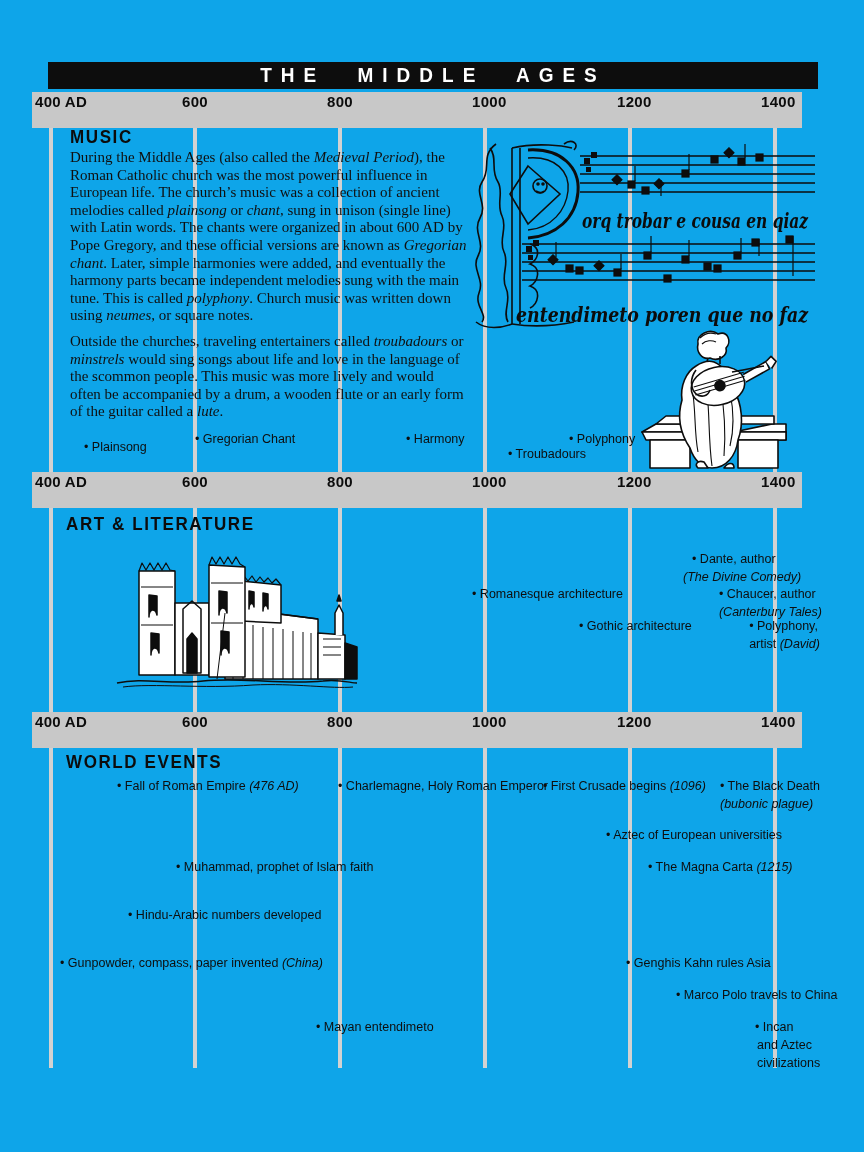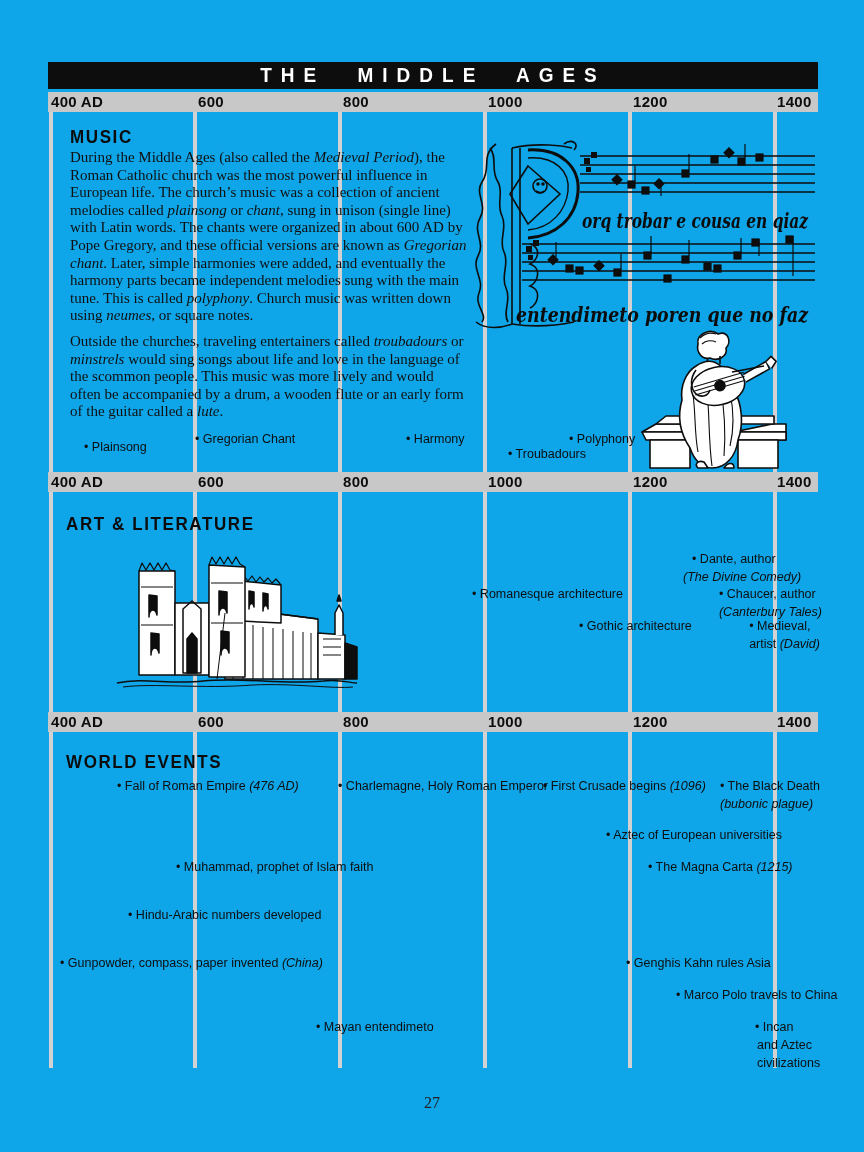--- a/index.html
+++ b/index.html
@@ -4,21 +4,21 @@
 <style>
   html,body{margin:0;padding:0;background:#ffffff;}
   .page{position:relative;width:864px;height:1152px;background:#0ea5e9;overflow:hidden;
         font-family:"Liberation Sans",sans-serif;color:#111;}
   
   .titlebar{position:absolute;left:48px;top:62px;width:770px;height:27px;background:#0d0d0d;
             display:flex;align-items:center;justify-content:center;z-index:4;}
   .titlebar span{color:#fff;font-weight:bold;font-size:19px;letter-spacing:9px;word-spacing:18px;
                  font-family:"Liberation Sans",sans-serif;transform:scaleY(1.05);}
   
-  .bar{position:absolute;left:48px;width:770px;height:20px;background:#c8c8c8;z-index:3;}
+  .bar{position:absolute;left:32px;width:770px;height:36px;background:#c8c8c8;z-index:3;}
   .bar .tlabel{position:absolute;top:1px;font-size:15px;font-weight:bold;color:#0c0c0c;letter-spacing:0.3px;}
   .b1{top:92px}.b2{top:472px}.b3{top:712px}
   .t0{left:3px}.t1{left:150px}.t2{left:295px}.t3{left:440px}.t4{left:585px}.t5{left:729px}
   
   .vl{position:absolute;width:4px;background:#d2d2d2;z-index:1;}
   .s1{top:92px;height:380px}.s2{top:472px;height:240px}.s3{top:712px;height:356px}
   .lx0{left:49px}.lx1{left:193px}.lx2{left:338px}.lx3{left:483px}.lx4{left:628px}.lx5{left:773px}
   
   .sechead{position:absolute;z-index:5;font-weight:900;font-size:17px;letter-spacing:1.6px;
            color:#0c0c0c;transform:scaleY(1.08);transform-origin:left top;}
@@ -254,21 +254,21 @@
         <div>• Romanesque architecture</div>
       </div>
       <div class="tl-item right" style="right: 42px; top: 585px;">
         <div>• Chaucer, author</div>
         <div><i>(Canterbury Tales)</i></div>
       </div>
       <div class="tl-item" style="left: 579px; top: 617px;">
         <div>• Gothic architecture</div>
       </div>
       <div class="tl-item right" style="right: 44px; top: 617px;">
-        <div>• Medieval,</div>
+        <div>• Polyphony,</div>
         <div>artist <i>(David)</i></div>
       </div>
     </div>
 
   <div class="sechead" style="left:66px;top:752px;">WORLD EVENTS</div>
 
   <div id="music-items">
       <div class="tl-item" style="left: 84px; top: 430px; margin-top: 8px;">
         <div>• Plainsong</div>
       </div>
@@ -323,15 +323,14 @@
       <div class="tl-item" style="left: 316px; top: 1018px;">
         <div>• Mayan entendimeto</div>
       </div>
       <div class="tl-item" style="left: 755px; top: 1018px;">
         <div>• Incan</div>
         <div style="margin-left: 2px;">and Aztec</div>
         <div style="margin-left: 2px;">civilizations</div>
       </div>
     </div>
 
-  <div class="pagenum">27</div>
 
 </div>
 
 </body></html>

